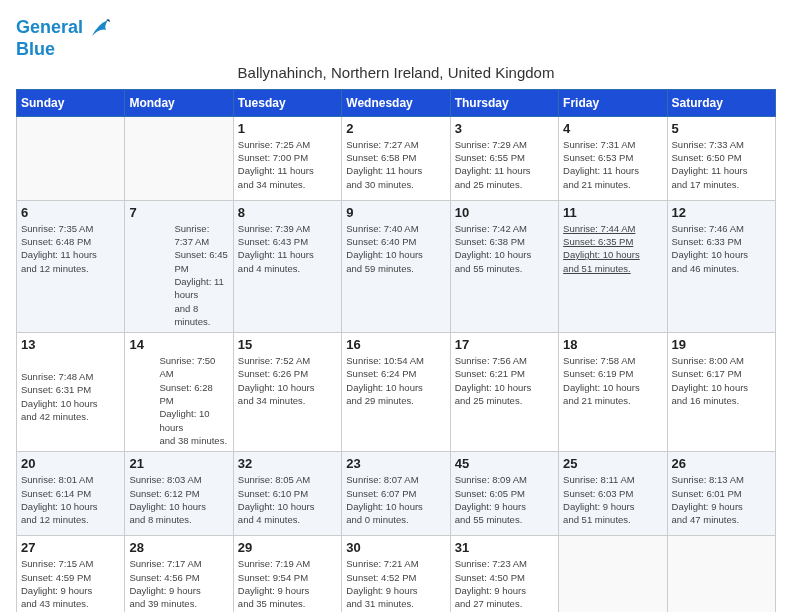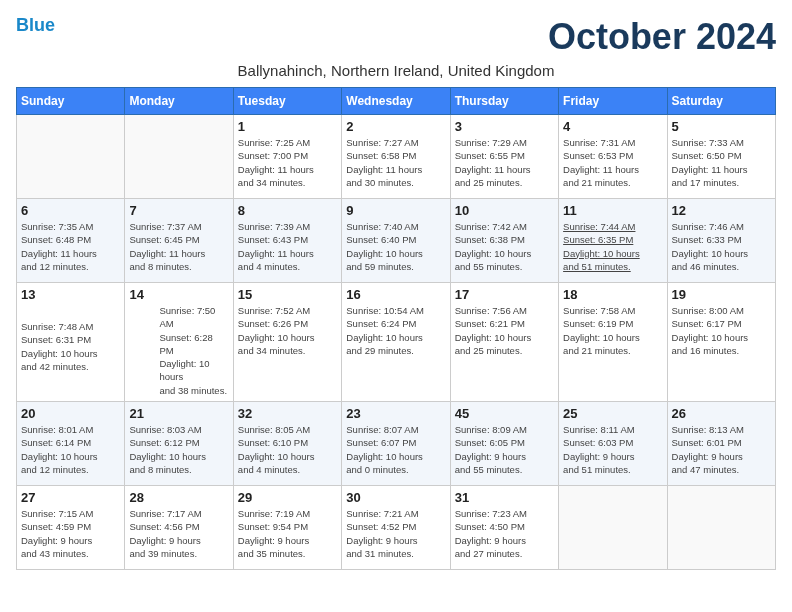--- a/index.html
+++ b/index.html
@@ -46,21 +46,21 @@
       color: #333;
       margin-bottom: 8px;
       font-weight: normal;
     }
     table {
       width: 100%;
       border-collapse: collapse;
       table-layout: fixed;
     }
     th {
-      background-color: #3b82f6;
+      background-color: #1d4ed8;
       color: #fff;
       font-size: 12px;
       font-weight: bold;
       padding: 6px 4px;
       text-align: left;
       border: 1px solid #2b6cb0;
     }
     td {
       border: 1px solid #ccc;
       vertical-align: top;
@@ -91,24 +91,30 @@
     tr:nth-child(even) td:not(.empty) {
       background: #f2f6fb;
     }
   </style>
 </head>
 <body>
 
 <div class="header-logo">
   <div class="logo-area">
     <div>
+      <div class="logo-text">
+        <span>General</span>
+        <svg class="logo-icon" viewBox="0 0 20 24" fill="none" xmlns="http://www.w3.org/2000/svg" style="display:inline;vertical-align:middle;">
+          <path d="M2 20 Q8 8 18 4 Q14 10 16 14 Q10 12 2 20Z" fill="#1a88c9"></path>
+          <path d="M16 4 Q20 2 20 6 Q18 5 16 4Z" fill="#1a3a5c"></path>
+        </svg>
+      </div>
       <div class="logo-text" style="color:#1a88c9;font-size:18px;">Blue</div>
     </div>
   </div>
-  <div class="month-title">October 2024</div>
 </div>
 
 <div class="location-title">Ballynahinch, Northern Ireland, United Kingdom</div>
 
 <table>
   <thead>
     <tr id="header-row">
         <th>Sunday</th>
         <th>Monday</th>
         <th>Tuesday</th>
@@ -161,21 +167,21 @@
       <tr>
         <td>
           <span class="day-number">6</span>
           <div class="day-info" style="white-space: pre-line;">Sunrise: 7:35 AM
 Sunset: 6:48 PM
 Daylight: 11 hours
 and 12 minutes.</div>
         </td>
         <td>
           <span class="day-number">7</span>
-          <div class="day-info" style="white-space: pre-line;">Sunrise: 7:37 AM
+          <div class="day-info" style="white-space: pre-line; margin-left: 45px;">Sunrise: 7:37 AM
 Sunset: 6:45 PM
 Daylight: 11 hours
 and 8 minutes.</div>
         </td>
         <td>
           <span class="day-number">8</span>
           <div class="day-info" style="white-space: pre-line;">Sunrise: 7:39 AM
 Sunset: 6:43 PM
 Daylight: 11 hours
 and 4 minutes.</div>

